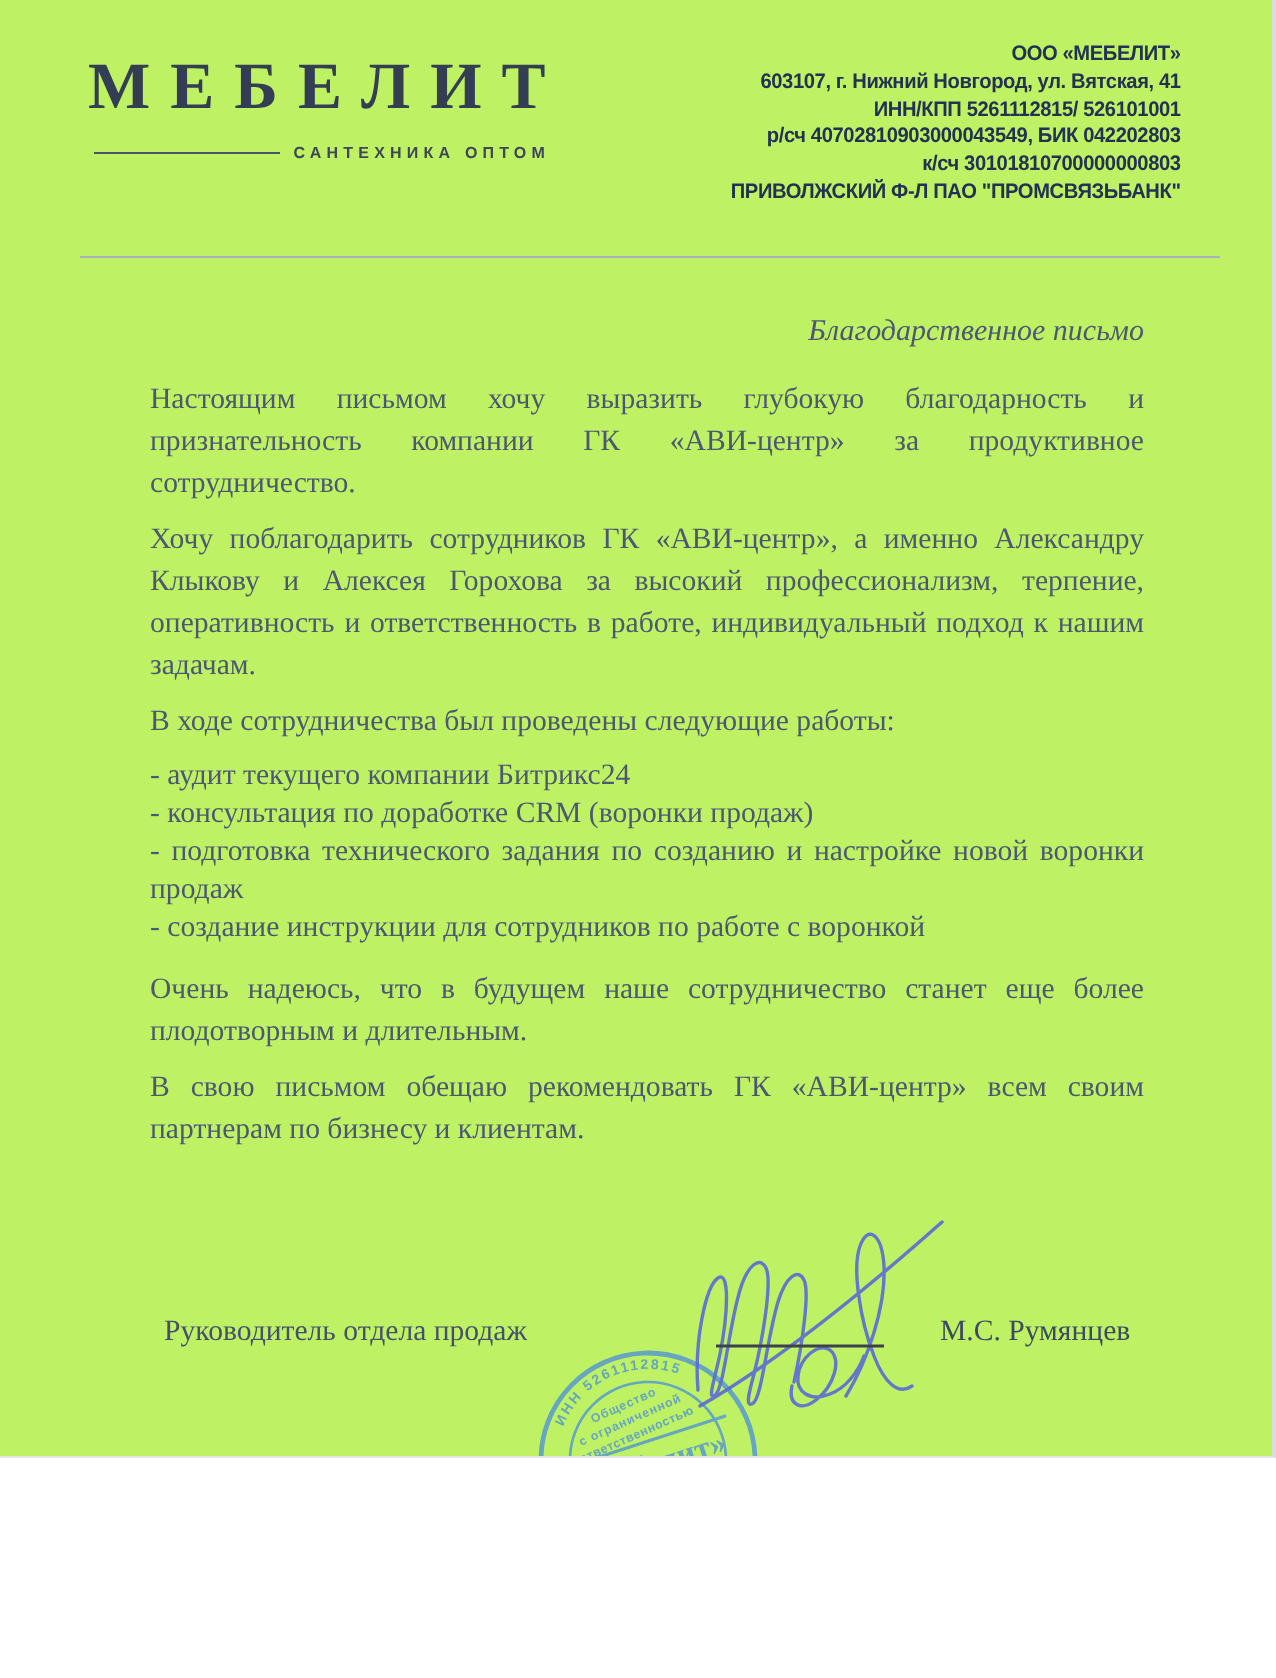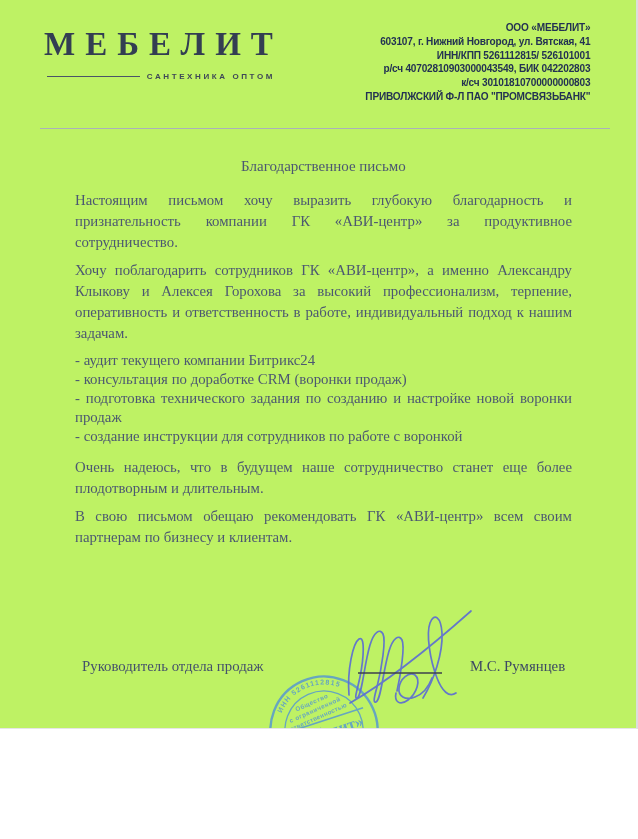--- a/index.html
+++ b/index.html
@@ -41,21 +41,21 @@
     transform:scaleX(.96);transform-origin:100% 0;
     white-space:nowrap;
   }
   .header-divider{
     position:absolute;left:40px;top:128px;width:570px;
     border-top:1px solid #aab1ba;height:0;
   }
   
   .letter-title{
     position:absolute;left:75px;top:158px;width:497px;
-    text-align:center;font-size:15px;color:#4c5871;
+    text-align:right;font-size:15px;color:#4c5871;font-style:italic;
   }
   .letter-body{
     position:absolute;left:75px;top:190px;width:497px;
     font-size:14.8px;line-height:21px;color:#4c5871;
     text-align:justify;
   }
   .letter-body p{margin:0 0 7px 0;text-align:justify;text-align-last:left;}
   .works-intro{margin:0 0 10px 0;}
   .works-list{margin:0 0 11px 0;}
   .work-item{line-height:19px;text-align:justify;text-align-last:left;}
@@ -95,20 +95,21 @@
     <div>ПРИВОЛЖСКИЙ Ф-Л ПАО "ПРОМСВЯЗЬБАНК"</div>
   </div>
 
   <div class="header-divider"></div>
 
   <div class="letter-title">Благодарственное письмо</div>
 
   <div class="letter-body">
     <p>Настоящим письмом хочу выразить глубокую благодарность и признательность компании ГК «АВИ-центр» за продуктивное сотрудничество.</p>
     <p>Хочу поблагодарить сотрудников ГК «АВИ-центр», а именно Александру Клыкову и Алексея Горохова за высокий профессионализм, терпение, оперативность и ответственность в работе, индивидуальный подход к нашим задачам.</p>
+    <p class="works-intro">В ходе сотрудничества был проведены следующие работы:</p>
     <div class="works-list">
       <div class="work-item">- аудит текущего компании Битрикс24</div>
       <div class="work-item">- консультация по доработке CRM (воронки продаж)</div>
       <div class="work-item">- подготовка технического задания по созданию и настройке новой воронки продаж</div>
       <div class="work-item">- создание инструкции для сотрудников по работе с воронкой</div>
     </div>
     <p>Очень надеюсь, что в будущем наше сотрудничество станет еще более плодотворным и длительным.</p>
     <p>В свою письмом обещаю рекомендовать ГК «АВИ-центр» всем своим партнерам по бизнесу и клиентам.</p>
   </div>
 

